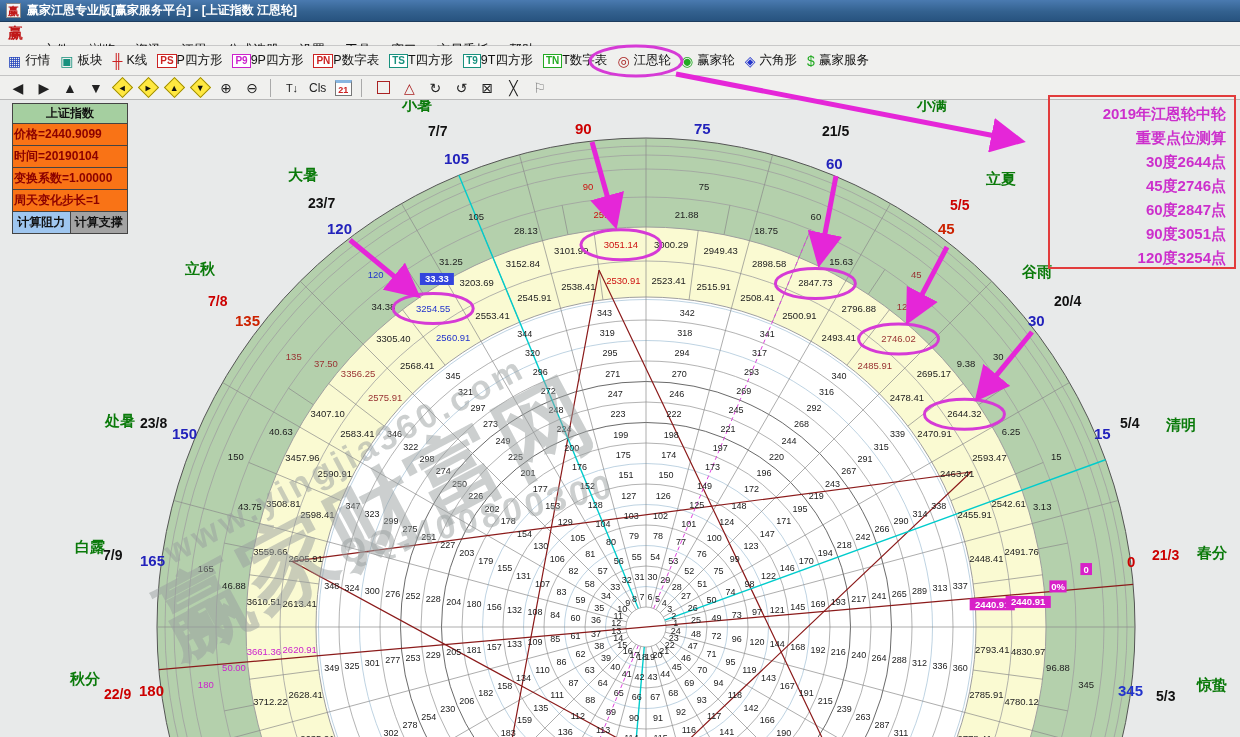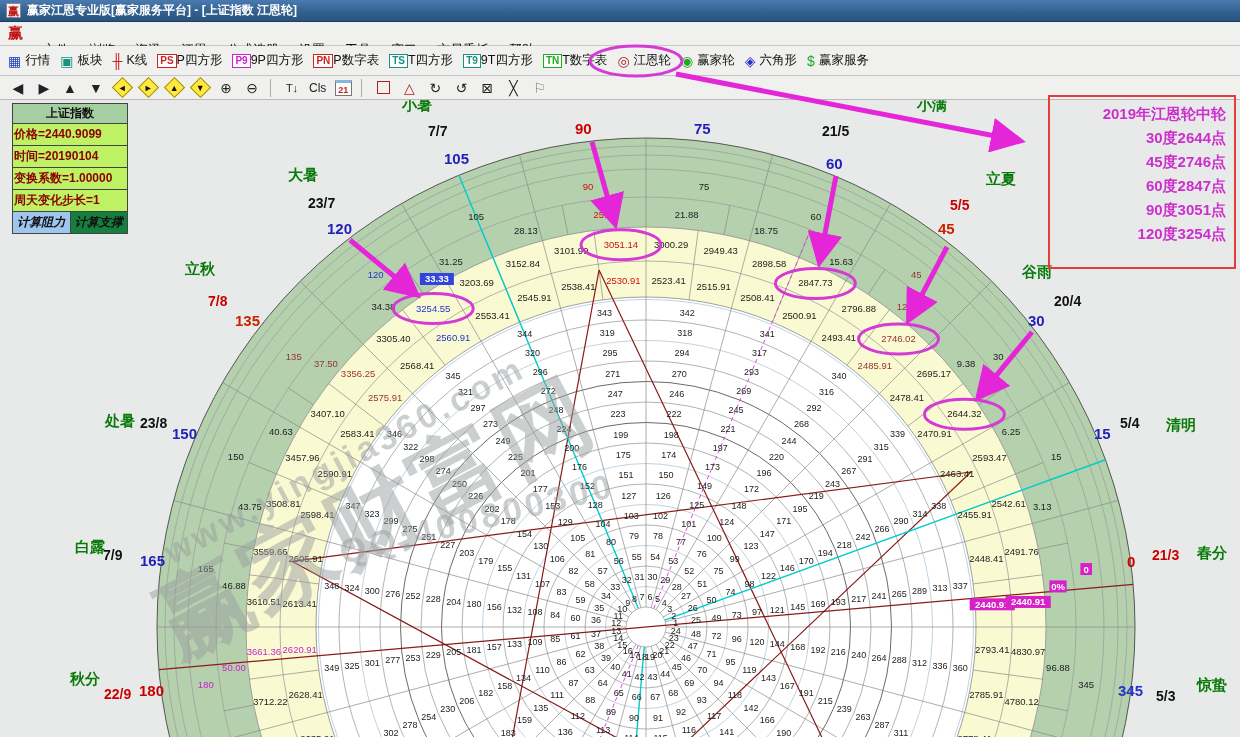--- a/index.html
+++ b/index.html
@@ -36,25 +36,25 @@
   .cal { width:17px; height:16px; border:1px solid #777; background:#fdfdfd; color:#cc2222; font-size:9px;
     font-weight:bold; text-align:center; line-height:15px; border-top:3px solid #88b5e0; }
   .sq-tool { width:13px; height:13px; border:1px solid #aa2222; }
   .cls-txt { font-size:12px; color:#222; width:auto; padding:0 3px; }
 
   .chart { position:absolute; left:0; top:100px; width:1240px; height:637px; background:#e8eaea; }
   #wheel-svg { position:absolute; left:0; top:0; }
 
   .info-panel { position:absolute; left:12px; top:3px; width:116px; border:1px solid #444; background:#fff; font-size:12px; }
   .info-panel .hd { background:#a5cfa0; color:#111; font-weight:bold; text-align:center; padding:1px 0; border-bottom:1px solid #444; }
-  .info-panel .row { background:#bef264; color:#8b0000; font-weight:bold; padding:2px 1px; border-bottom:1px solid #444; white-space:nowrap; overflow:hidden; }
+  .info-panel .row { background:#f97316; color:#8b0000; font-weight:bold; padding:2px 1px; border-bottom:1px solid #444; white-space:nowrap; overflow:hidden; }
   .info-panel .btns { display:flex; }
-  .info-panel .btns div { flex:1; text-align:center; padding:2px 0; font-weight:bold; color:#111; cursor:default;font-style:italic; }
+  .info-panel .btns div { flex:1; text-align:center; padding:2px 0; font-weight:bold; color:#111; cursor:default; }
   .btn-res { background:#9fc6ef; border-right:1px solid #444; }
-  .btn-sup { background:#15803d; }
+  .btn-sup { background:#a3a3a3; }
 
   .anno-box { position:absolute; left:1048px; top:-5px; width:188px; height:174px;
     border:2px solid #e23c3c; padding:5px 8px; z-index:30;text-align:right; }
   .anno-box div { color:#cc2fcc; font-size:15px; font-weight:bold; line-height:24px; white-space:nowrap; }
 
   #overlay { position:absolute; left:0; top:0; z-index:40; pointer-events:none; }
 </style>
 </head>
 <body>
 
@@ -725,20 +725,21 @@
         <div class="row">时间=20190104</div>
         <div class="row">变换系数=1.00000</div>
         <div class="row">周天变化步长=1</div>
         <div class="btns">
           <div class="btn-res">计算阻力</div>
           <div class="btn-sup">计算支撑</div>
         </div>
       </div>
     <div class="anno-box" id="anno-box">
         <div>2019年江恩轮中轮</div>
+        <div>重要点位测算</div>
         <div>30度2644点</div>
         <div>45度2746点</div>
         <div>60度2847点</div>
         <div>90度3051点</div>
         <div>120度3254点</div>
       </div>
   </div>
 
   <svg id="overlay" width="1240" height="737" viewBox="0 0 1240 737">
       <defs>

